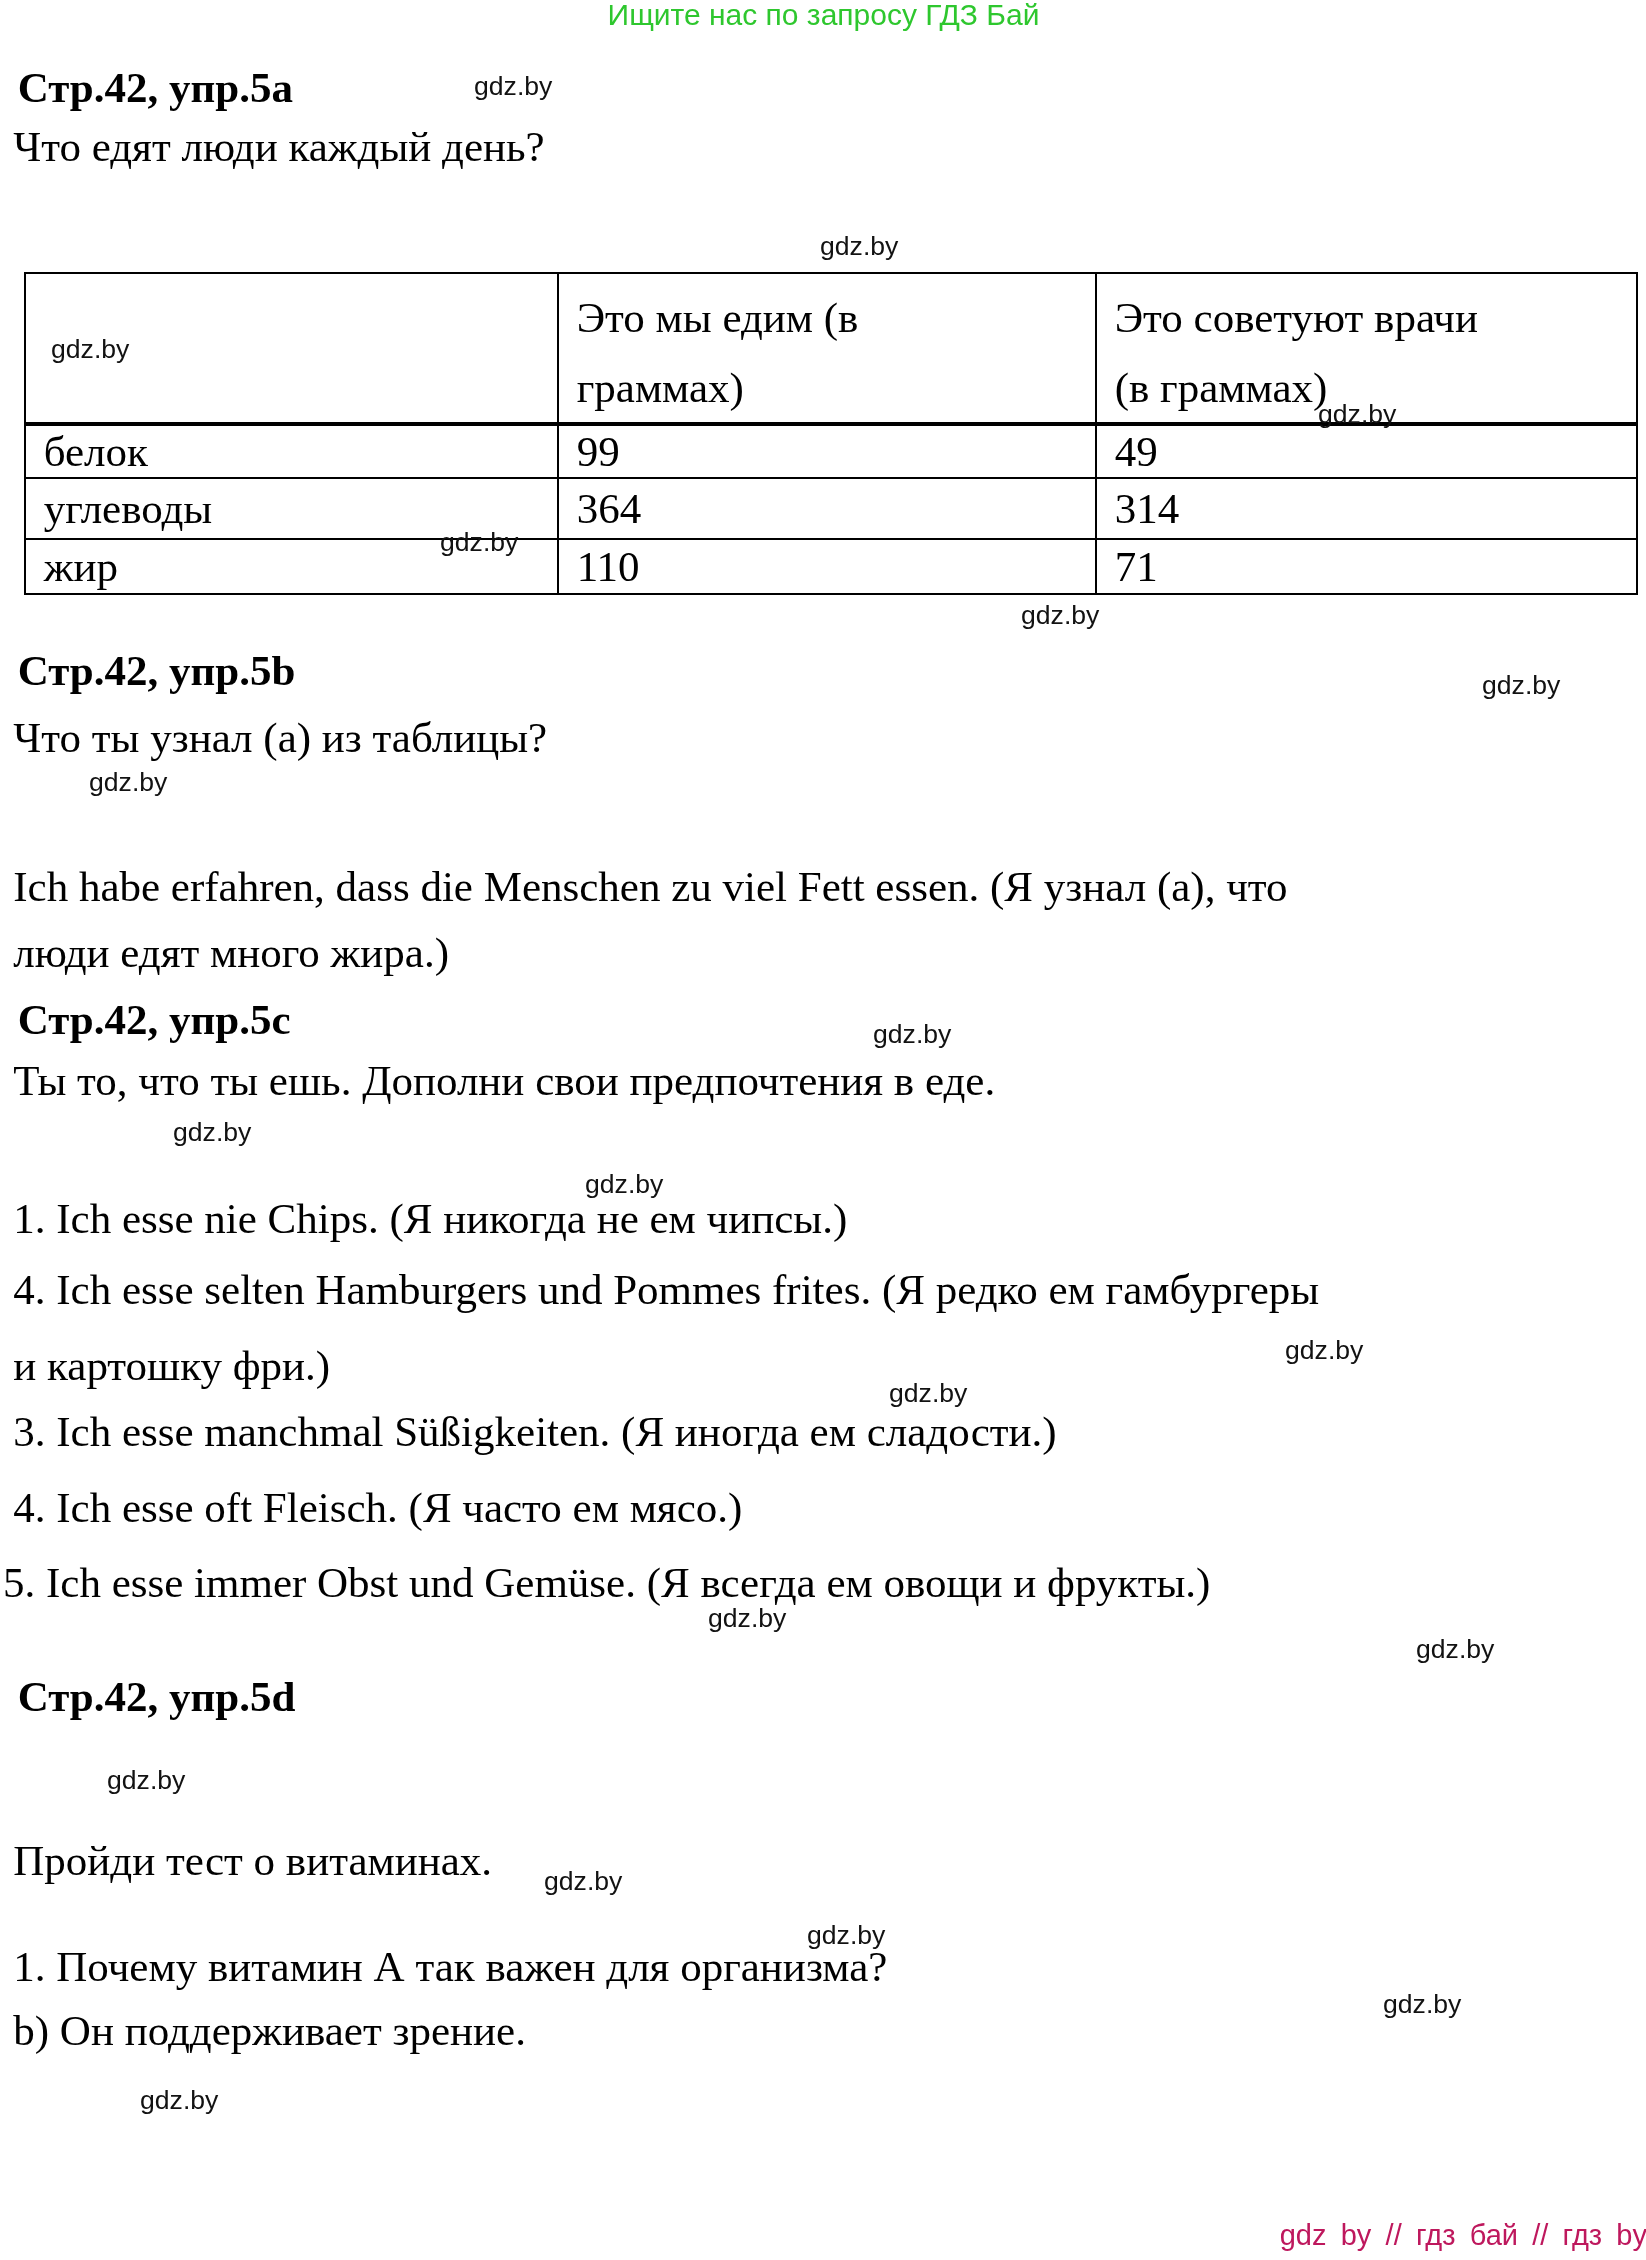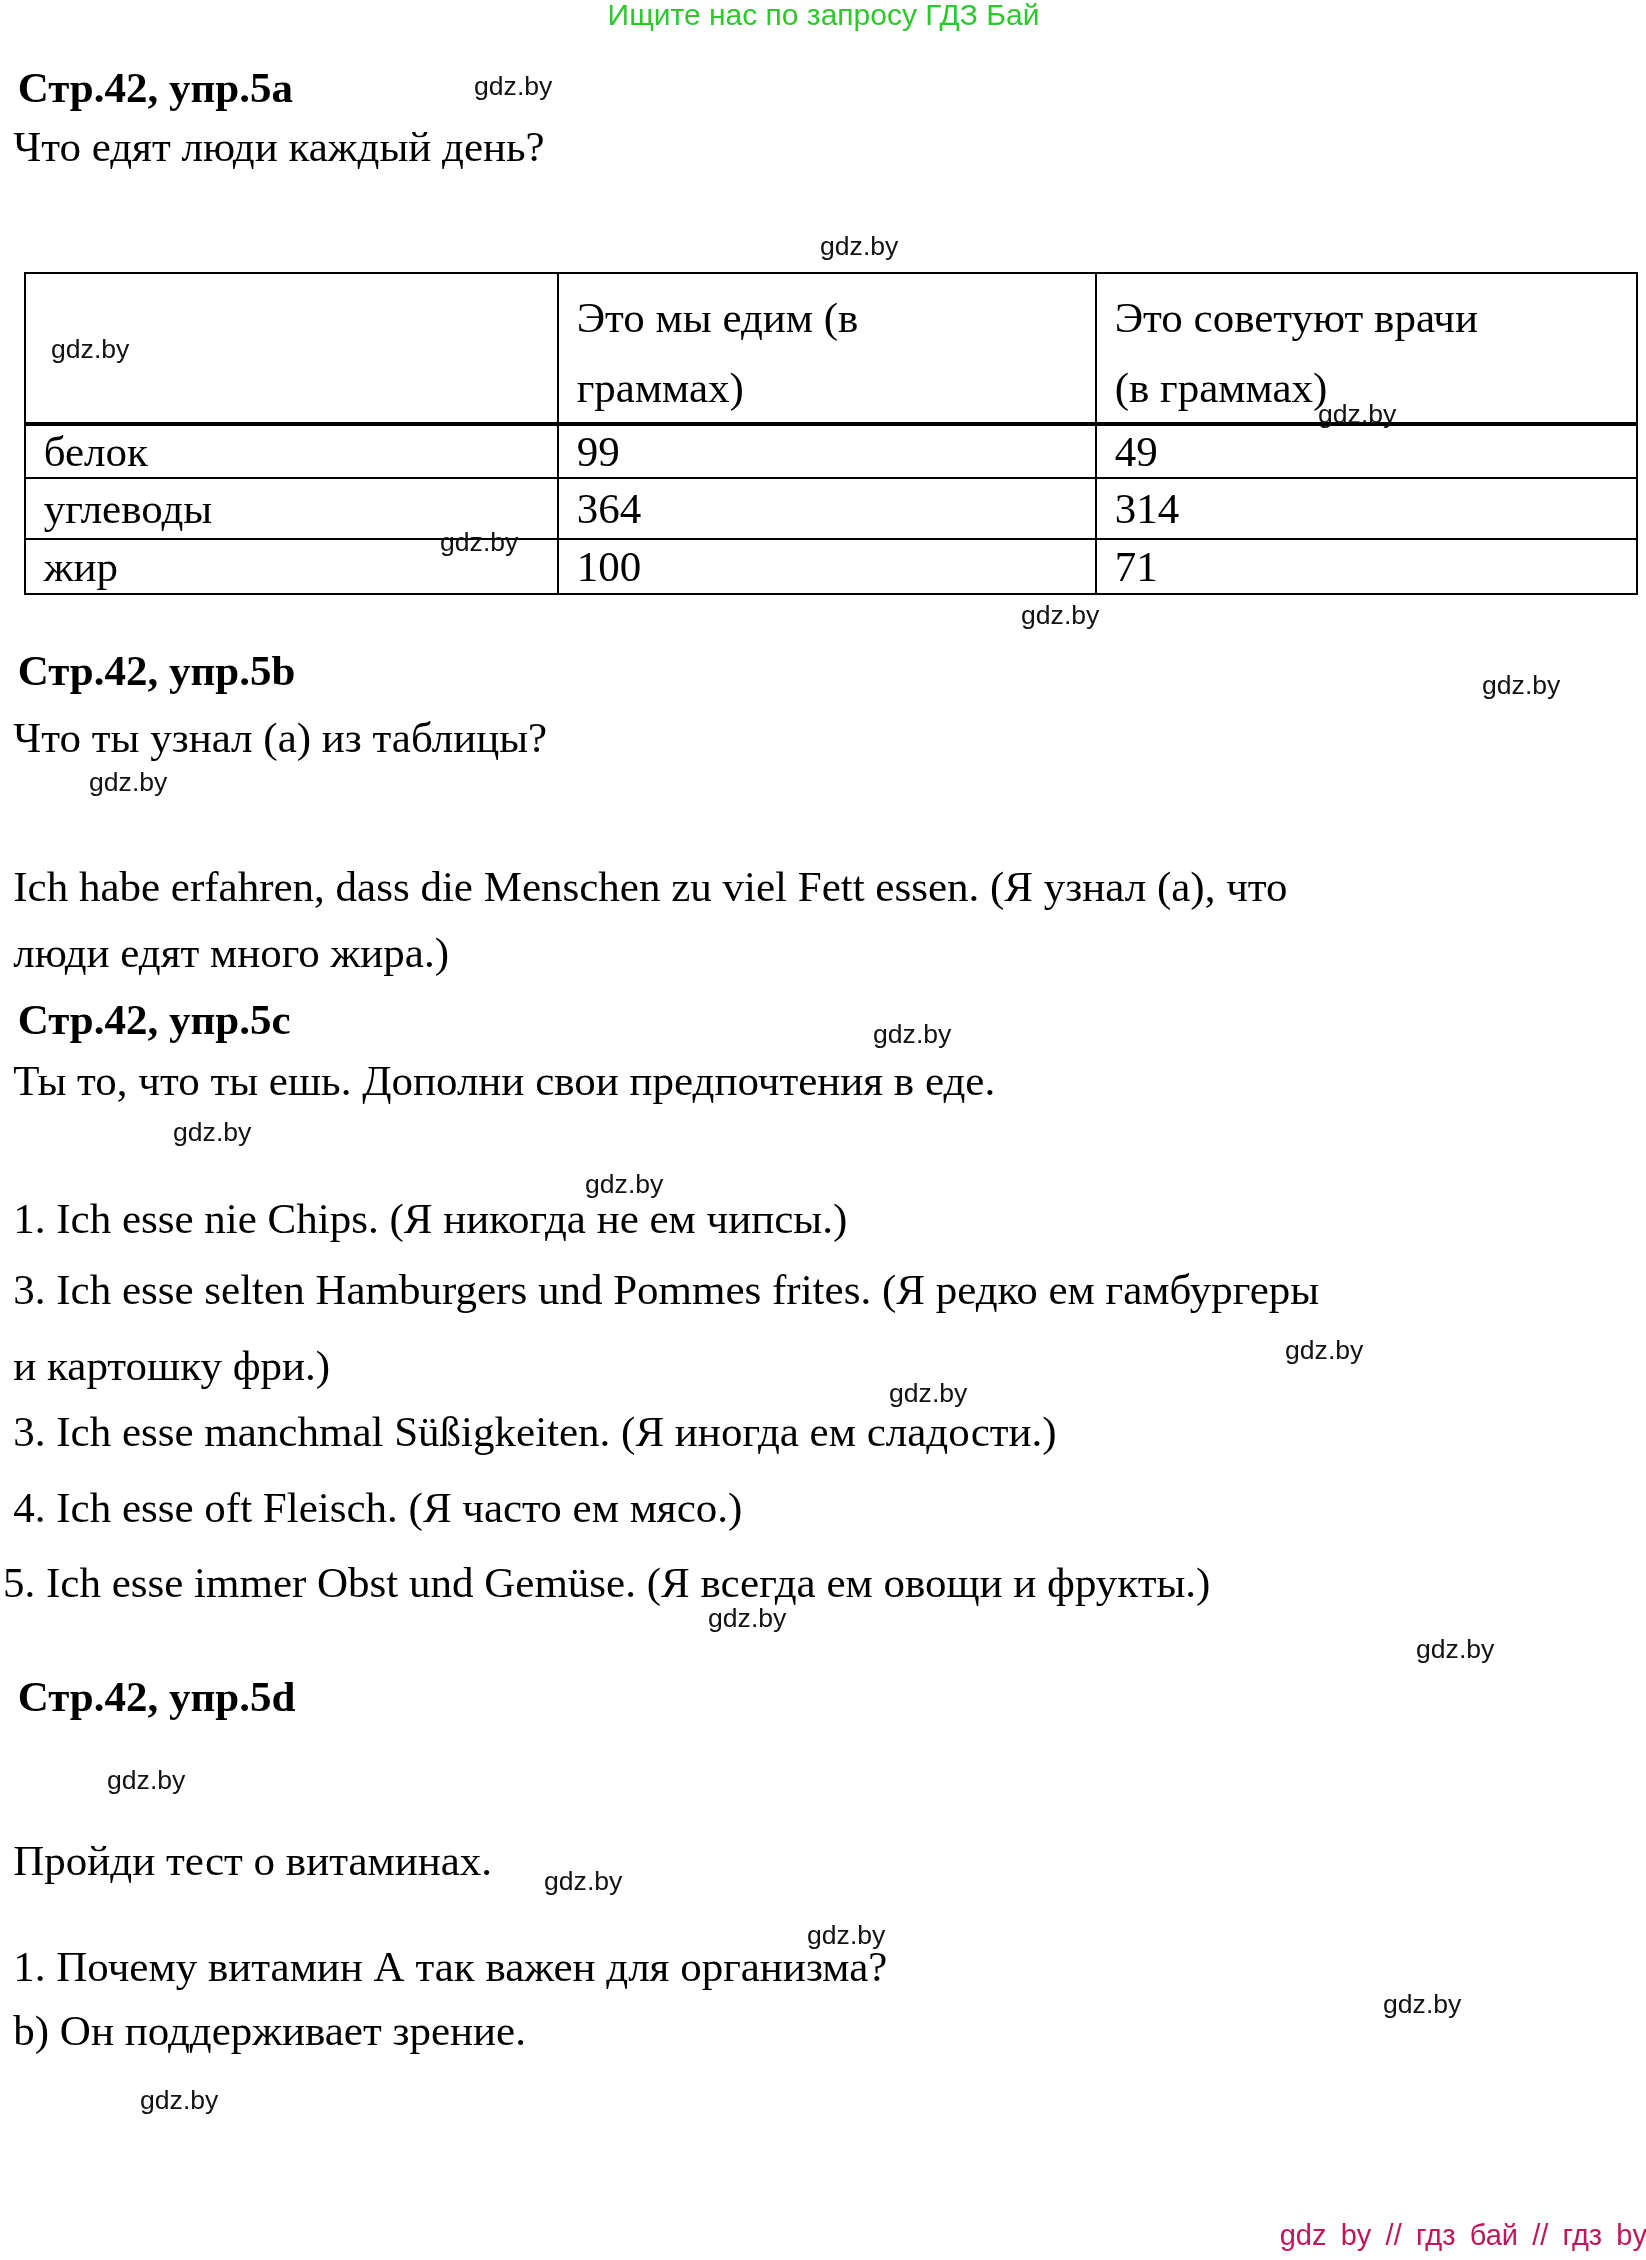--- a/index.html
+++ b/index.html
@@ -105,35 +105,35 @@
       <td>99</td>
       <td>49</td>
     </tr>
     <tr class="trow trow-2">
       <td>углеводы</td>
       <td>364</td>
       <td>314</td>
     </tr>
     <tr class="trow trow-3">
       <td>жир</td>
-      <td>100</td>
+      <td>110</td>
       <td>71</td>
     </tr>
   </tbody>
     </table>
 
   <div class="line heading" style="left:17.7px; top:645px;">Стр.42, упр.5b</div>
   <div class="line" style="left:13.3px; top:861px;">Ich habe erfahren, dass die Menschen zu viel Fett essen. (Я узнал (а), что</div>
   <div class="line" style="left:13.3px; top:712px;">Что ты узнал (а) из таблицы?</div>
   <div class="line" style="left:13.3px; top:927px;">люди едят много жира.)</div>
 
   <div class="line heading" style="left:17.7px; top:994px;">Стр.42, упр.5c</div>
   <div class="line" style="left:13.3px; top:1055px;">Ты то, что ты ешь. Дополни свои предпочтения в еде.</div>
   <div class="line" style="left:13.3px; top:1193px;">1. Ich esse nie Chips. (Я никогда не ем чипсы.)</div>
-  <div class="line" style="left:13.3px; top:1264px;">3. Ich esse selten Hamburgers und Pommes frites. (Я редко ем гамбургеры</div>
+  <div class="line" style="left:13.3px; top:1264px;">4. Ich esse selten Hamburgers und Pommes frites. (Я редко ем гамбургеры</div>
   <div class="line" style="left:13.3px; top:1340px;">и картошку фри.)</div>
   <div class="line" style="left:13.3px; top:1406px;">3. Ich esse manchmal Süßigkeiten. (Я иногда ем сладости.)</div>
   <div class="line" style="left:13.3px; top:1482px;font-family:Liberation Serif, serif;">4. Ich esse oft Fleisch. (Я часто ем мясо.)</div>
   <div class="line" style="left:3px; top:1557px;text-align:right;">5. Ich esse immer Obst und Gemüse. (Я всегда ем овощи и фрукты.)</div>
 
   <div class="line heading" style="left:17.7px; top:1671px;">Стр.42, упр.5d</div>
   <div class="line" style="left:13.3px; top:1812px;margin-top:23px;">Пройди тест о витаминах.</div>
   <div class="line" style="left:13.3px; top:1941px;">1. Почему витамин А так важен для организма?</div>
   <div class="line" style="left:13.3px; top:2005px;">b) Он поддерживает зрение.</div>
 

